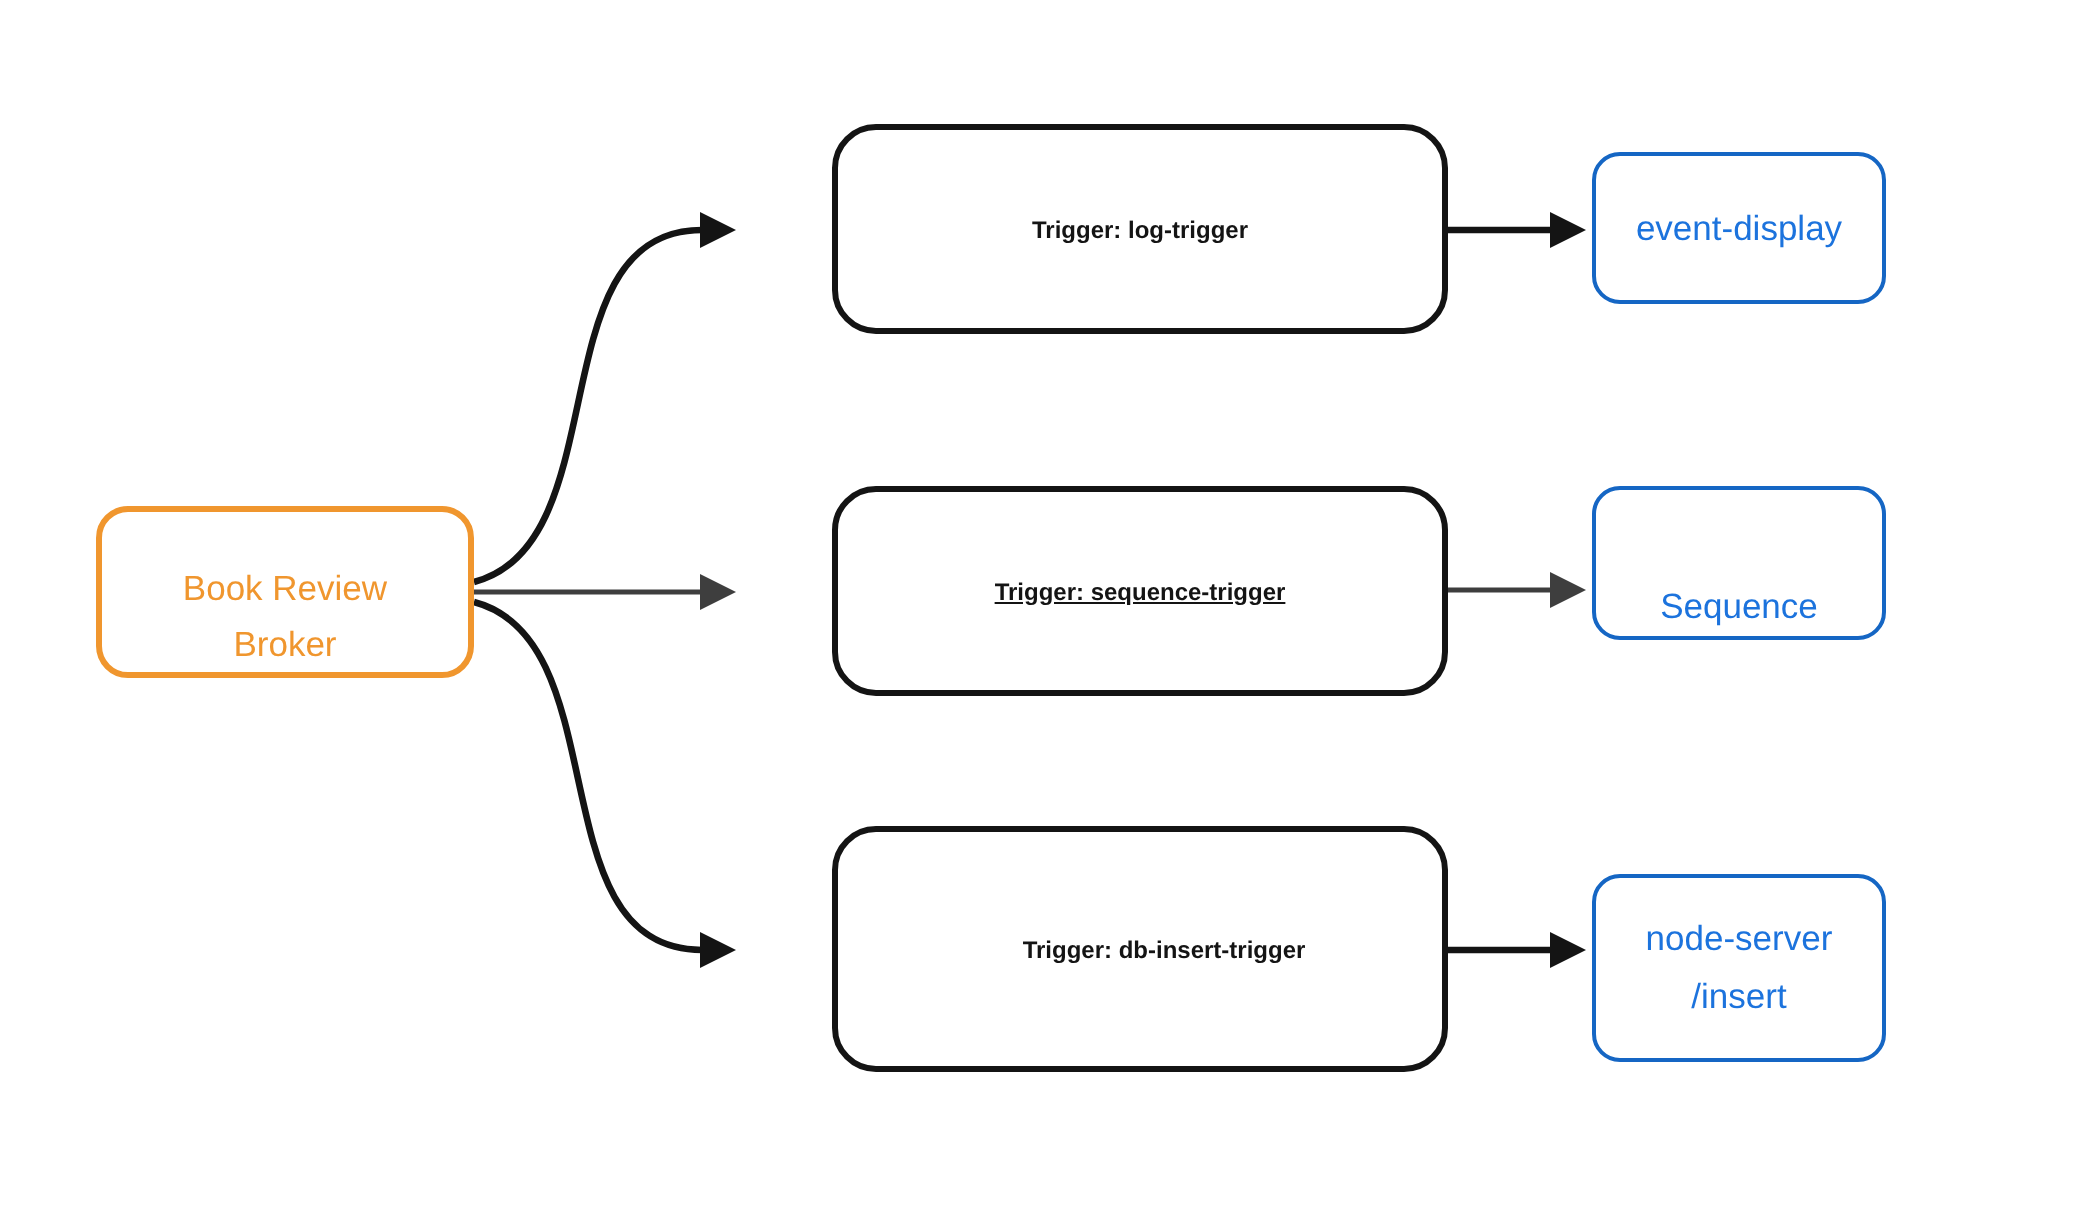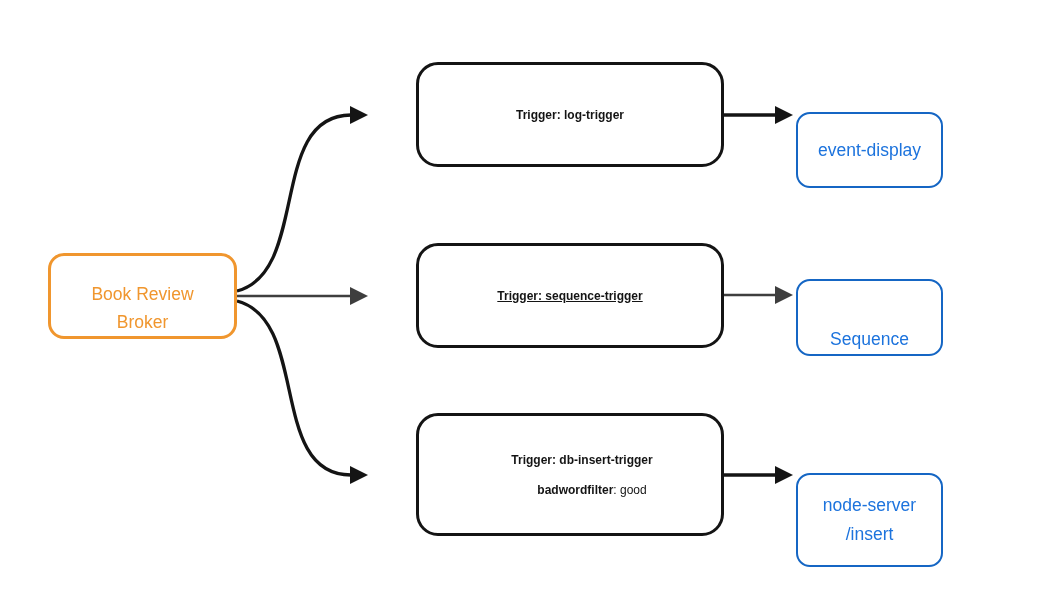--- a/index.html
+++ b/index.html
@@ -58,21 +58,20 @@
   .trigger-2 { top: 243px; height: 105px; text-decoration: underline; }
   .trigger-3 { top: 413px; height: 123px; padding-left: 24px; }
   .sink-node {
     left: 796px;
     width: 147px;
     border: 2.5px solid var(--blue-border);
     border-radius: 14px;
     color: var(--blue-text);
     font-size: 17.5px;
     line-height: 29px;
-    margin-top: 36px;
   }
   .sink-1 { top: 76px;  height: 76px; }
   .sink-2 { top: 243px; height: 77px; justify-content: flex-end; }
   .sink-3 { top: 437px; height: 94px; text-align: center; }
   .bold { font-weight: 700; }
   .shift-right { transform: translateX(10px); }
   .line { white-space: nowrap; }
 </style>
 </head>
 <body>
@@ -110,21 +109,20 @@
   <div class="node trigger-node trigger-1">
     <div class="line bold">Trigger: log-trigger</div>
   </div>
 
   <div class="node trigger-node trigger-2">
     <div class="line bold">Trigger: sequence-trigger</div>
   </div>
 
   <div class="node trigger-node trigger-3">
     <div class="line bold">Trigger: db-insert-trigger</div>
-    <div class="line shift-right"><span class="bold">badwordfilter</span><span>: good</span></div>
   </div>
 
   <div class="node sink-node sink-1">
     <div class="line">event-display</div>
   </div>
 
   <div class="node sink-node sink-2">
     <div class="line">Sequence</div>
   </div>
 

